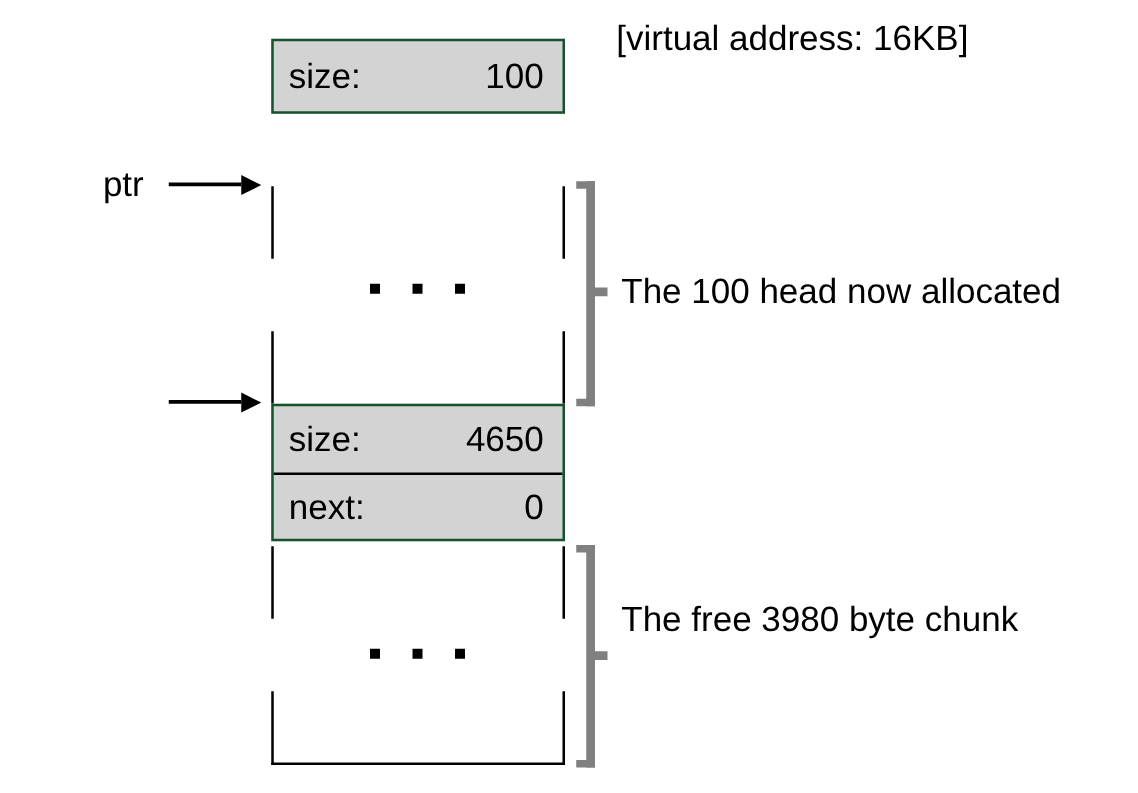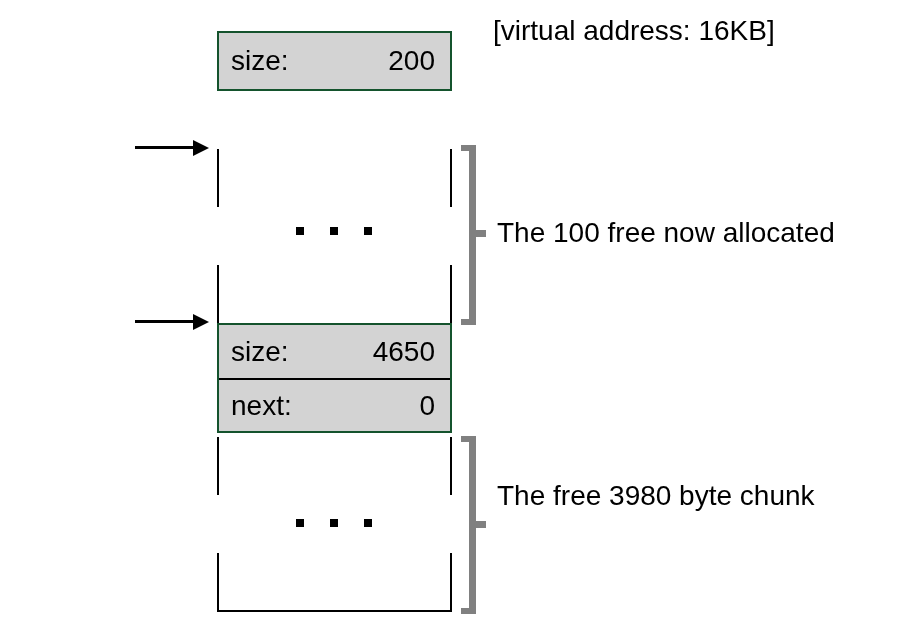--- a/index.html
+++ b/index.html
@@ -63,21 +63,21 @@
 </head>
 <body>
 
 <div class="canvas">
 
   <div id="note">[virtual address: 16KB]</div>
 
   <div class="hdr" id="hdr-allocated">
     <div class="cell">
       <span>size:</span>
-      <span>200</span>
+      <span>100</span>
     </div>
   </div>
 
   <div class="wall" id="wall-a-tl"></div>
   <div class="wall" id="wall-a-tr"></div>
   <div class="wall" id="wall-a-bl"></div>
   <div class="wall" id="wall-a-br"></div>
 
   <div class="dots" id="dots-allocated">
     <div class="dot"></div>
@@ -101,35 +101,36 @@
   <div class="wall" id="wall-f-bl"></div>
   <div class="wall" id="wall-f-br"></div>
   <div class="floor"></div>
 
   <div class="dots" id="dots-free">
     <div class="dot"></div>
     <div class="dot"></div>
     <div class="dot"></div>
   </div>
 
+  <div class="ptr-label" id="label-ptr">ptr</div>
   <div class="arrow" id="arrow-ptr">
     <div class="shaft"></div>
     <div class="tip"></div>
   </div>
 
   <div class="arrow" id="arrow-head">
     <div class="shaft"></div>
     <div class="tip"></div>
   </div>
 
   <div class="br" id="br1-bar"></div>
   <div class="br" id="br1-top"></div>
   <div class="br" id="br1-bot"></div>
   <div class="br" id="br1-tick"></div>
-  <div class="region-label" id="region-label-allocated">The 100 free now allocated</div>
+  <div class="region-label" id="region-label-allocated">The 100 head now allocated</div>
 
   <div class="br" id="br2-bar"></div>
   <div class="br" id="br2-top"></div>
   <div class="br" id="br2-bot"></div>
   <div class="br" id="br2-tick"></div>
   <div class="region-label" id="region-label-free">The free 3980 byte chunk</div>
 
 </div>
 
 </body></html>

